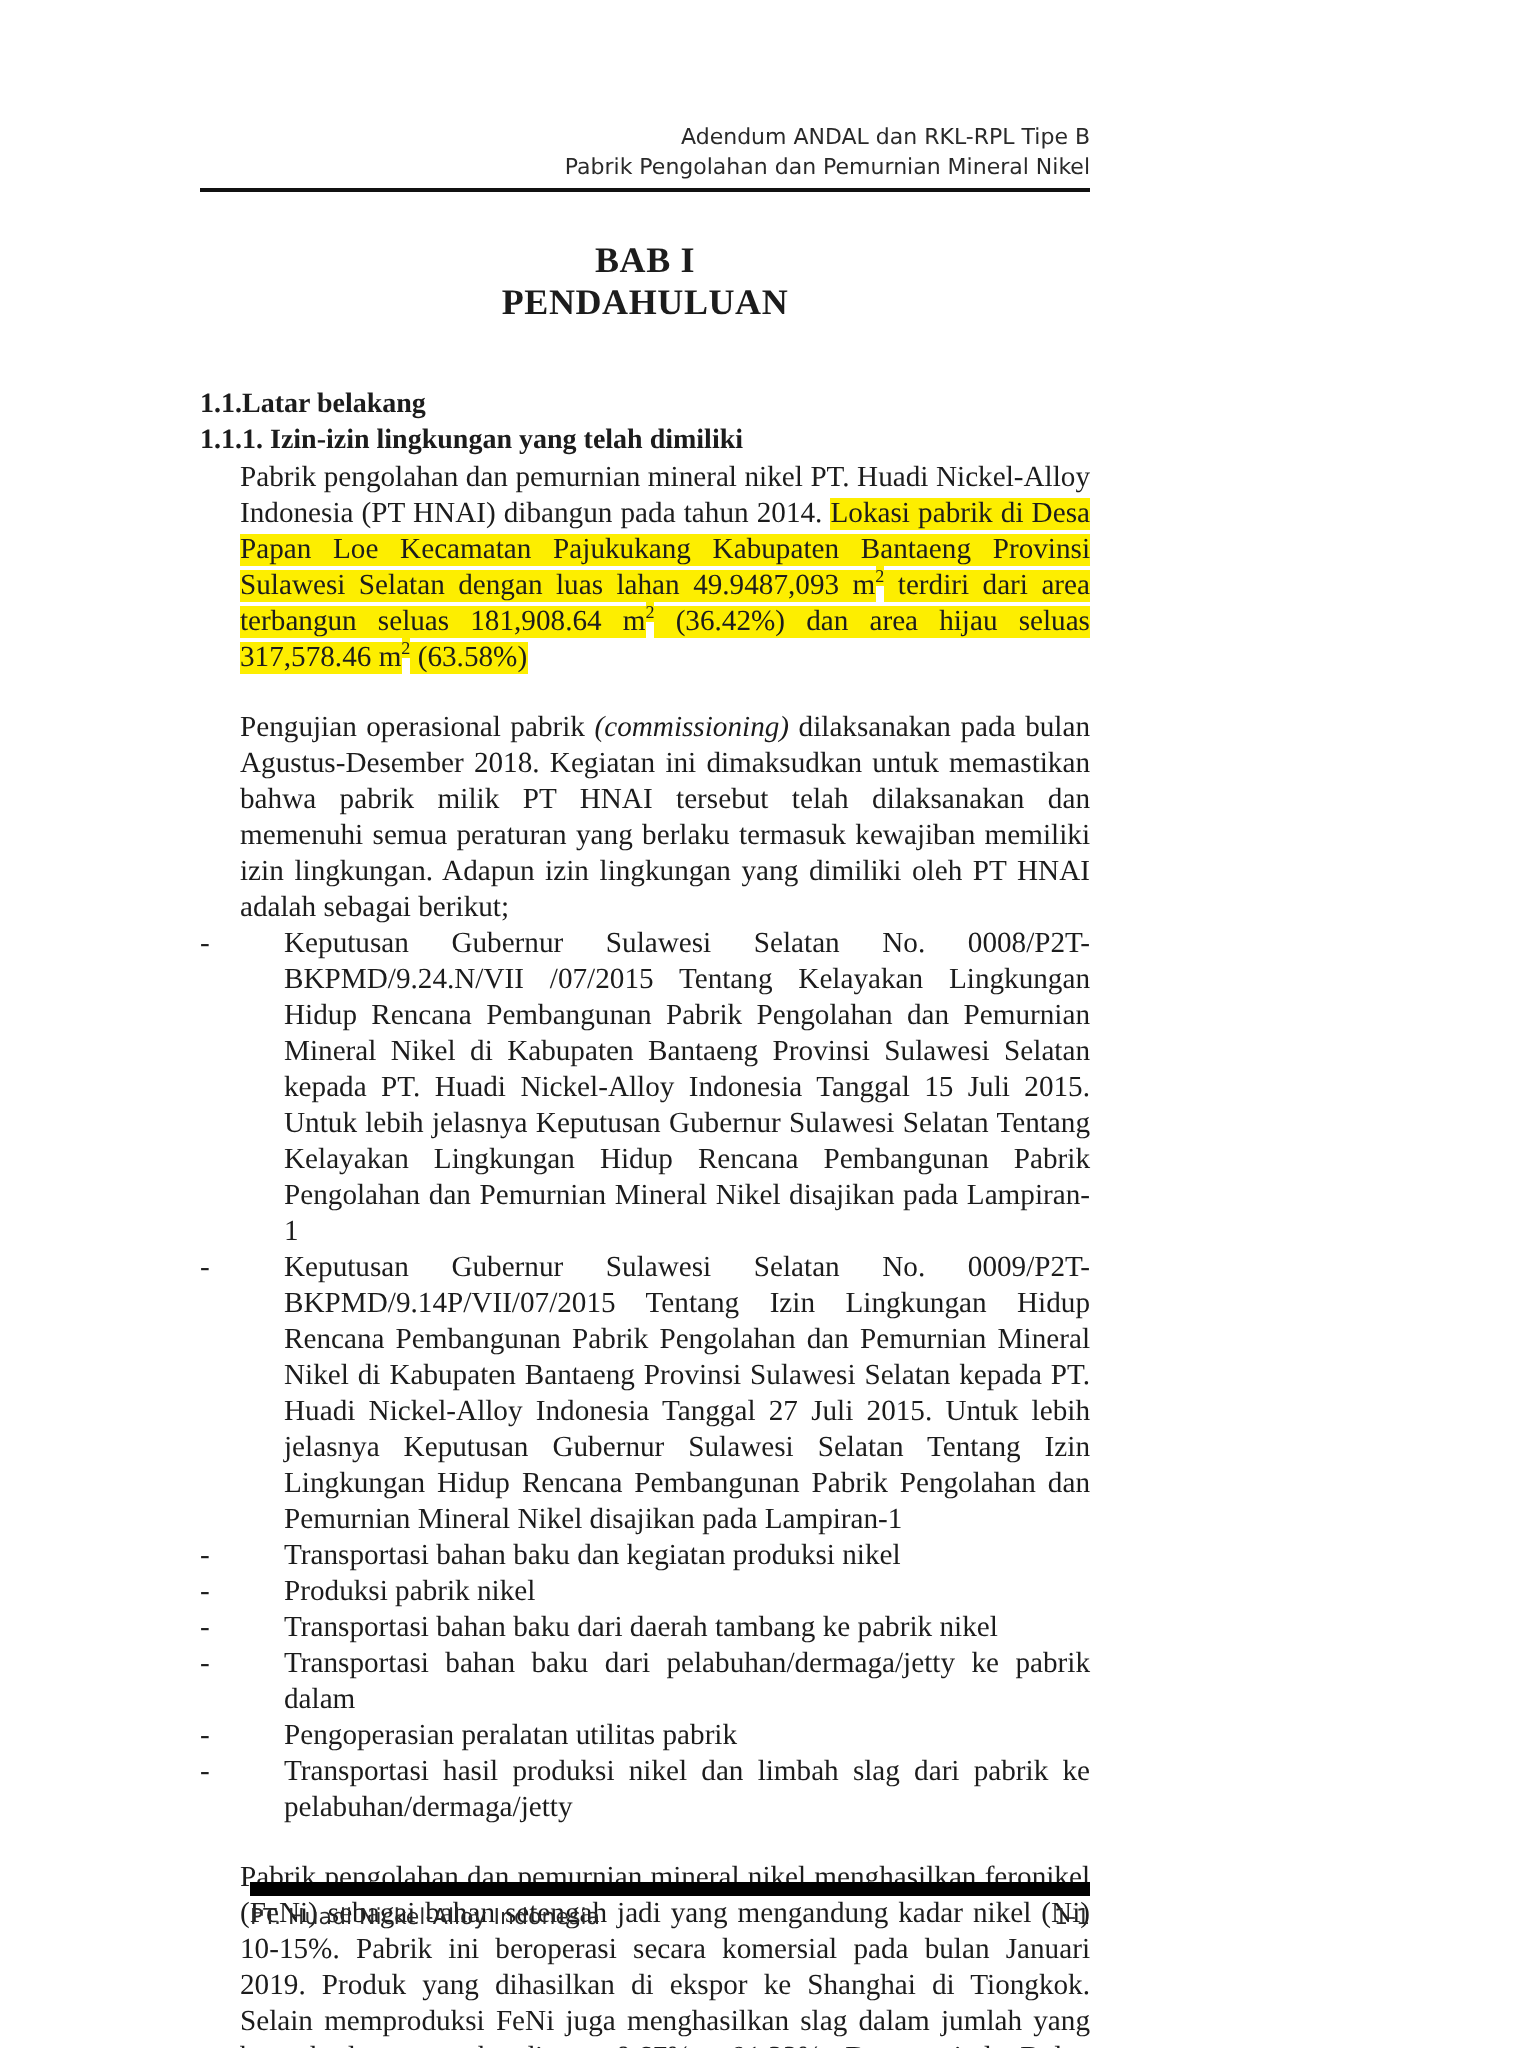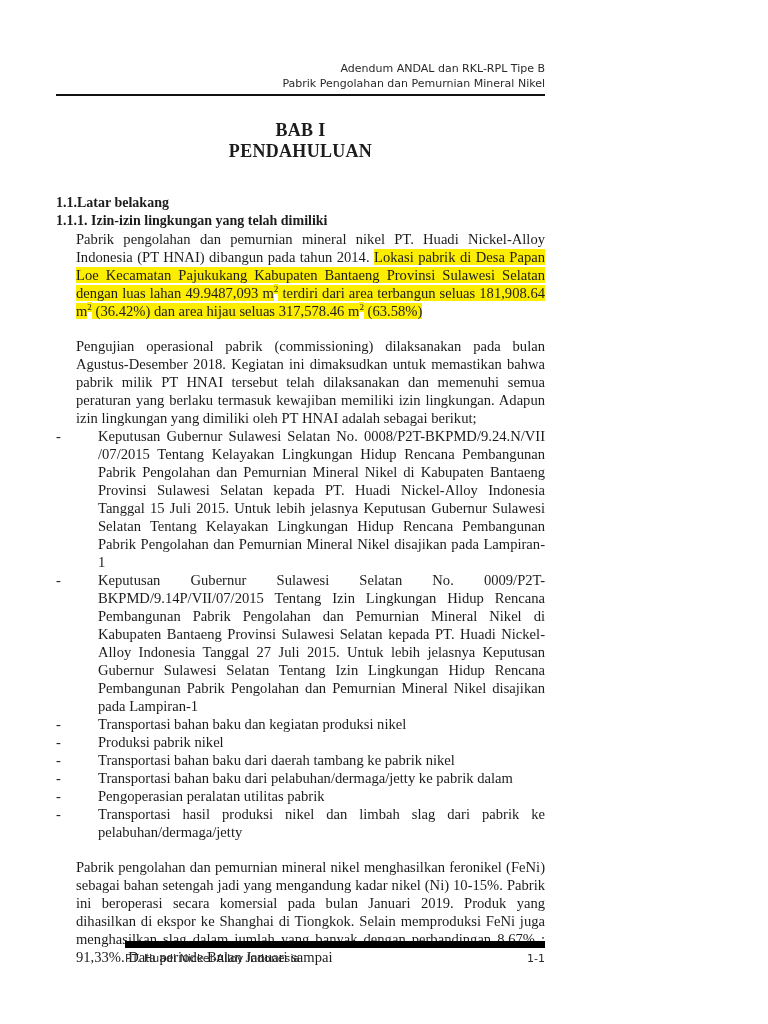--- a/index.html
+++ b/index.html
@@ -3,21 +3,21 @@
 <meta charset="utf-8">
 <style>
   * { margin: 0; padding: 0; box-sizing: border-box; }
   html, body { background: #ffffff; }
   .page {
     position: relative;
     width: 628px; height: 1024px;
     background: #ffffff;
     color: #1c1c1c;
     font-family: "Liberation Serif", serif;
-    padding: 62px 83px 0 56px;
+    padding: 62px 83px 0 100px;
     overflow: hidden;
   }
   
   .hdr {
     text-align: right;
     font-family: "DejaVu Sans", sans-serif;
     font-size: 11px;
     line-height: 14.5px;
     color: #2a2a2a;
     border-bottom: 2px solid #111;
@@ -41,21 +41,21 @@
   }
   p.body-par, .li-text {
     font-size: 14.6px;
     line-height: 18px;
     text-align: justify;
     margin-left: 20px;
   }
   .sp-before  { margin-top: 17px; }
   .sp-before-sm { margin-top: 13px; }
   .hl { background: var(--hl, #fdee00); }
-  .it { }
+  .it { font-style: italic; }
   sup { font-size: 0.62em; line-height: 0; }
   
   ul.dash-list { list-style: none; }
   li.dash-item { display: flex; }
   .dash {
     flex: none;
     width: 22px;
     font-size: 14.6px;
     line-height: 18px;
   }

